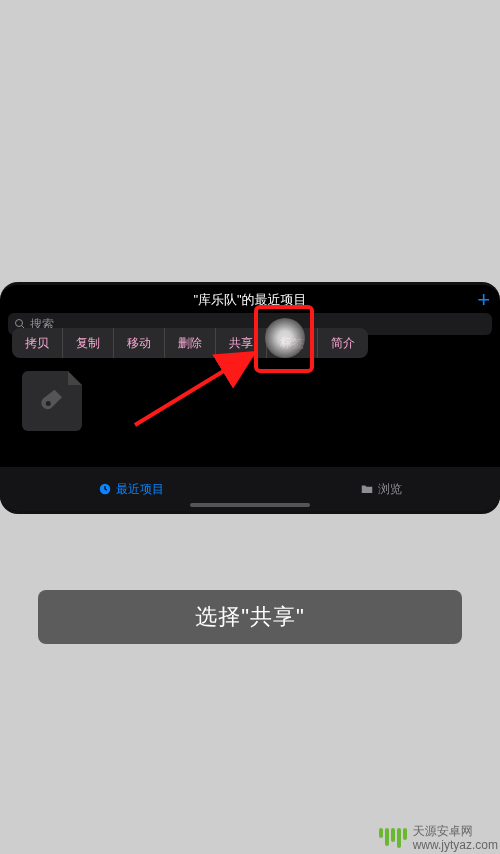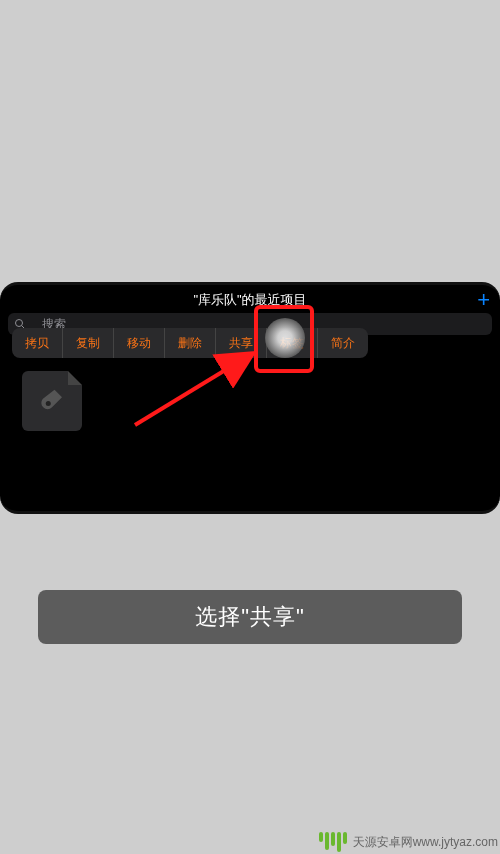--- a/index.html
+++ b/index.html
@@ -46,35 +46,35 @@
     right: 8px;
     top: 28px;
     height: 22px;
     background: #1c1c1e;
     border-radius: 6px;
     display: flex;
     align-items: center;
     padding: 0 6px;
     color: #8e8e93;
     font-size: 12px;
-    gap: 16px;
+    gap: 4px;
   }
   .context-menu {
     position: absolute;
     top: 43px;
     left: 12px;
     height: 30px;
     display: flex;
     background: #2a2a2c;
     border-radius: 8px;
     overflow: hidden;
     z-index: 5;
   }
   .context-menu .mi {
-    color: #f97316;
+    color: #f9a8d4;
     font-size: 12px;
     padding: 12px 13px;
     display: flex;
     align-items: center;
     border-right: 1px solid #444;
     white-space: nowrap;
   }
   .context-menu .mi:last-child { border-right: none; font-family: Liberation Mono, monospace; }
   .file-thumb {
     position: absolute;
@@ -184,21 +184,21 @@
   }
   .wm-logo {
     display: flex;
     gap: 2px;
   }
   .wm-bar {
     width: 4px;
     border-radius: 2px;
     background: #6ab82f;
   }
-  .wm-text { display: flex; flex-direction: row; line-height: 14px; }
+  .wm-text { display: flex; flex-direction: column; line-height: 14px; }
 </style>
 </head>
 <body>
 
 <div class="phone-panel">
 
   <div class="panel-title">"库乐队"的最近项目</div>
   <div class="plus">+</div>
 
   <div class="search-wrap">
@@ -232,20 +232,36 @@
   </svg>
 
   <div class="file-thumb">
     <div class="fold"></div>
     <svg width="30" height="30" viewBox="0 0 24 24">
       <path d="M14 3 L20 9 L12 17 C10 19 7 19 5 17 C3 15 3 12 5 10 L14 3 Z" fill="#555"></path>
       <circle cx="9" cy="14" r="2" fill="#222"></circle>
     </svg>
   </div>
 
+  <div class="bottom-bar">
+    <div class="tab active">
+      <svg width="14" height="14" viewBox="0 0 24 24">
+        <circle cx="12" cy="12" r="9" fill="#0a84ff"></circle>
+        <path d="M12 7 V12 L15 14" stroke="#000" stroke-width="2" fill="none"></path>
+      </svg>
+      <span>最近项目</span>
+    </div>
+    <div class="tab">
+      <svg width="14" height="14" viewBox="0 0 24 24">
+        <path d="M3 6 H9 L11 8 H21 V19 H3 Z" fill="#8e8e93"></path>
+      </svg>
+      <span>浏览</span>
+    </div>
+    <div class="home-indicator"></div>
+  </div>
 </div>
 
 <div class="caption">选择"共享"</div>
 
 <div class="watermark">
   <div class="wm-logo">
     <div class="wm-bar" style="height:10px"></div>
     <div class="wm-bar" style="height:18px"></div>
     <div class="wm-bar" style="height:14px"></div>
     <div class="wm-bar" style="height:20px"></div>

